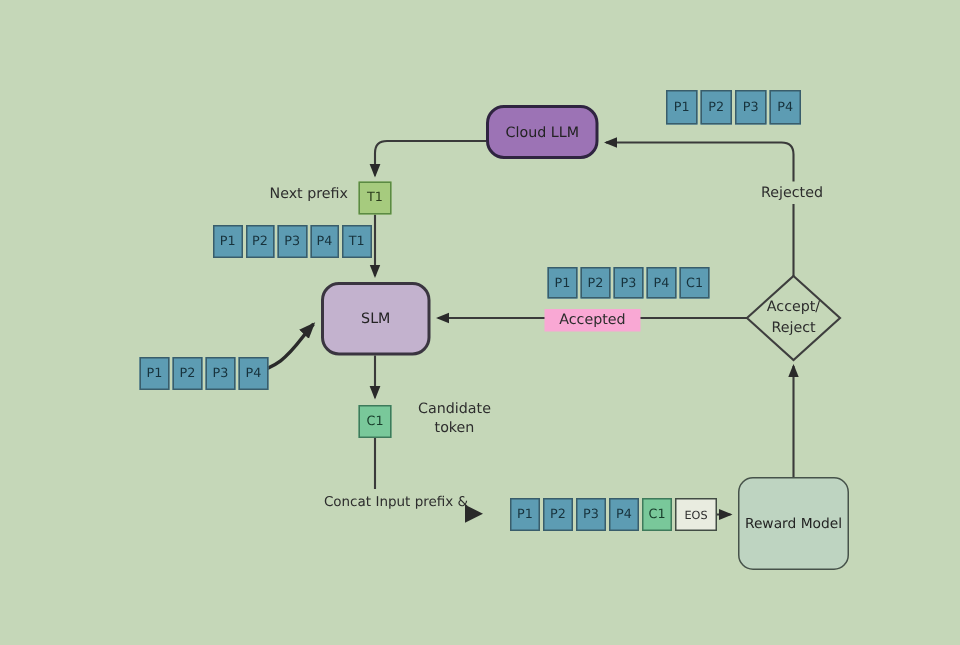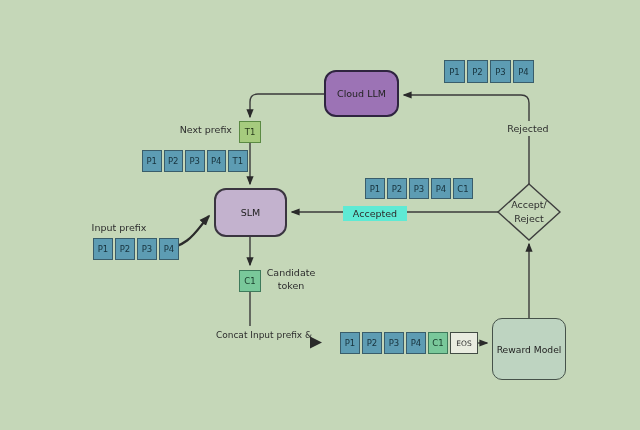--- a/index.html
+++ b/index.html
@@ -6,21 +6,21 @@
   body{font-family:"DejaVu Sans","Liberation Sans",sans-serif;}
   .canvas{
     position:relative;width:640px;height:430px;background:#c5d7b8;overflow:hidden;
   }
   .connector-layer{position:absolute;left:0;top:0;z-index:1;}
   .node{
     position:absolute;z-index:2;display:flex;align-items:center;justify-content:center;
     box-sizing:border-box;color:#232323;
   }
   .cloud-llm{
-    left:324px;top:70px;width:75px;height:47px;background:#9c73b5;
+    left:324px;top:70px;width:75px;height:36px;background:#9c73b5;
     border:2px solid #2f2440;border-radius:12px;font-size:9.5px;
   }
   .slm{
     left:214px;top:188px;width:73px;height:49px;background:#c3b2ce;
     border:2px solid #3a3540;border-radius:12px;font-size:9.5px;
   }
   .reward-model{
     left:492px;top:318px;width:74px;height:62px;background:#bed4c1;
     border:1.6px solid #46524a;border-radius:10px;font-size:9.2px;
   }
@@ -46,22 +46,22 @@
   }
   .tok-t1{left:239px;top:121px;background:#a6cb7e;border:1.6px solid #5b8a43;color:#2a3c1c;}
   .tok-c1{left:239px;top:270px;background:#79c89a;border:1.6px solid #3e7a5b;color:#173c2a;}
   .tok-mint{background:#79c89a;border-color:#3e7a5b;color:#173c2a;}
   .tok-eos{background:#e9ece0;border-color:#424c44;color:#2d2d2d;width:28px;font-size:7.5px;}
   .lbl{
     position:absolute;z-index:2;color:#2d2d2d;font-size:9.5px;line-height:13px;
   }
   .lbl-next{left:140px;top:123px;width:92px;text-align:right;}
   .lbl-input{left:69px;top:221px;width:100px;text-align:center;}
-  .lbl-candidate{left:264px;top:266px;width:54px;text-align:center;}
-  .lbl-accepted{left:343px;top:206px;width:64px;text-align:center;background:#5eead4;padding:1px 0;}
+  .lbl-candidate{left:276px;top:266px;width:54px;text-align:center;}
+  .lbl-accepted{left:363px;top:206px;width:64px;text-align:center;background:#f9a8d4;padding:1px 0;}
   .lbl-rejected{left:501px;top:121px;width:54px;text-align:center;background:#c5d7b8;padding:1px 0;}
   .lbl-concat{left:202px;top:329px;width:124px;text-align:center;font-size:9px;}
   .lbl-decision{left:499px;top:198px;width:60px;text-align:center;line-height:13.5px;z-index:2;}
 </style>
 </head>
 <body>
 
 <div class="canvas">
 
   <svg class="connector-layer" width="640" height="430" viewBox="0 0 640 430">
@@ -151,21 +151,20 @@
   <div class="token-row row-concat">
     <div class="tok">P1</div>
     <div class="tok">P2</div>
     <div class="tok">P3</div>
     <div class="tok">P4</div>
     <div class="tok tok-mint">C1</div>
     <div class="tok tok-eos">EOS</div>
   </div>
 
   <div class="lbl lbl-next">Next prefix</div>
-  <div class="lbl lbl-input">Input prefix</div>
   <div class="lbl lbl-candidate">
     <div>Candidate</div>
     <div>token</div>
   </div>
   <div class="lbl lbl-accepted">Accepted</div>
   <div class="lbl lbl-rejected">Rejected</div>
   <div class="lbl lbl-concat">
     <div>Concat Input prefix &amp;</div>
   </div>
 

